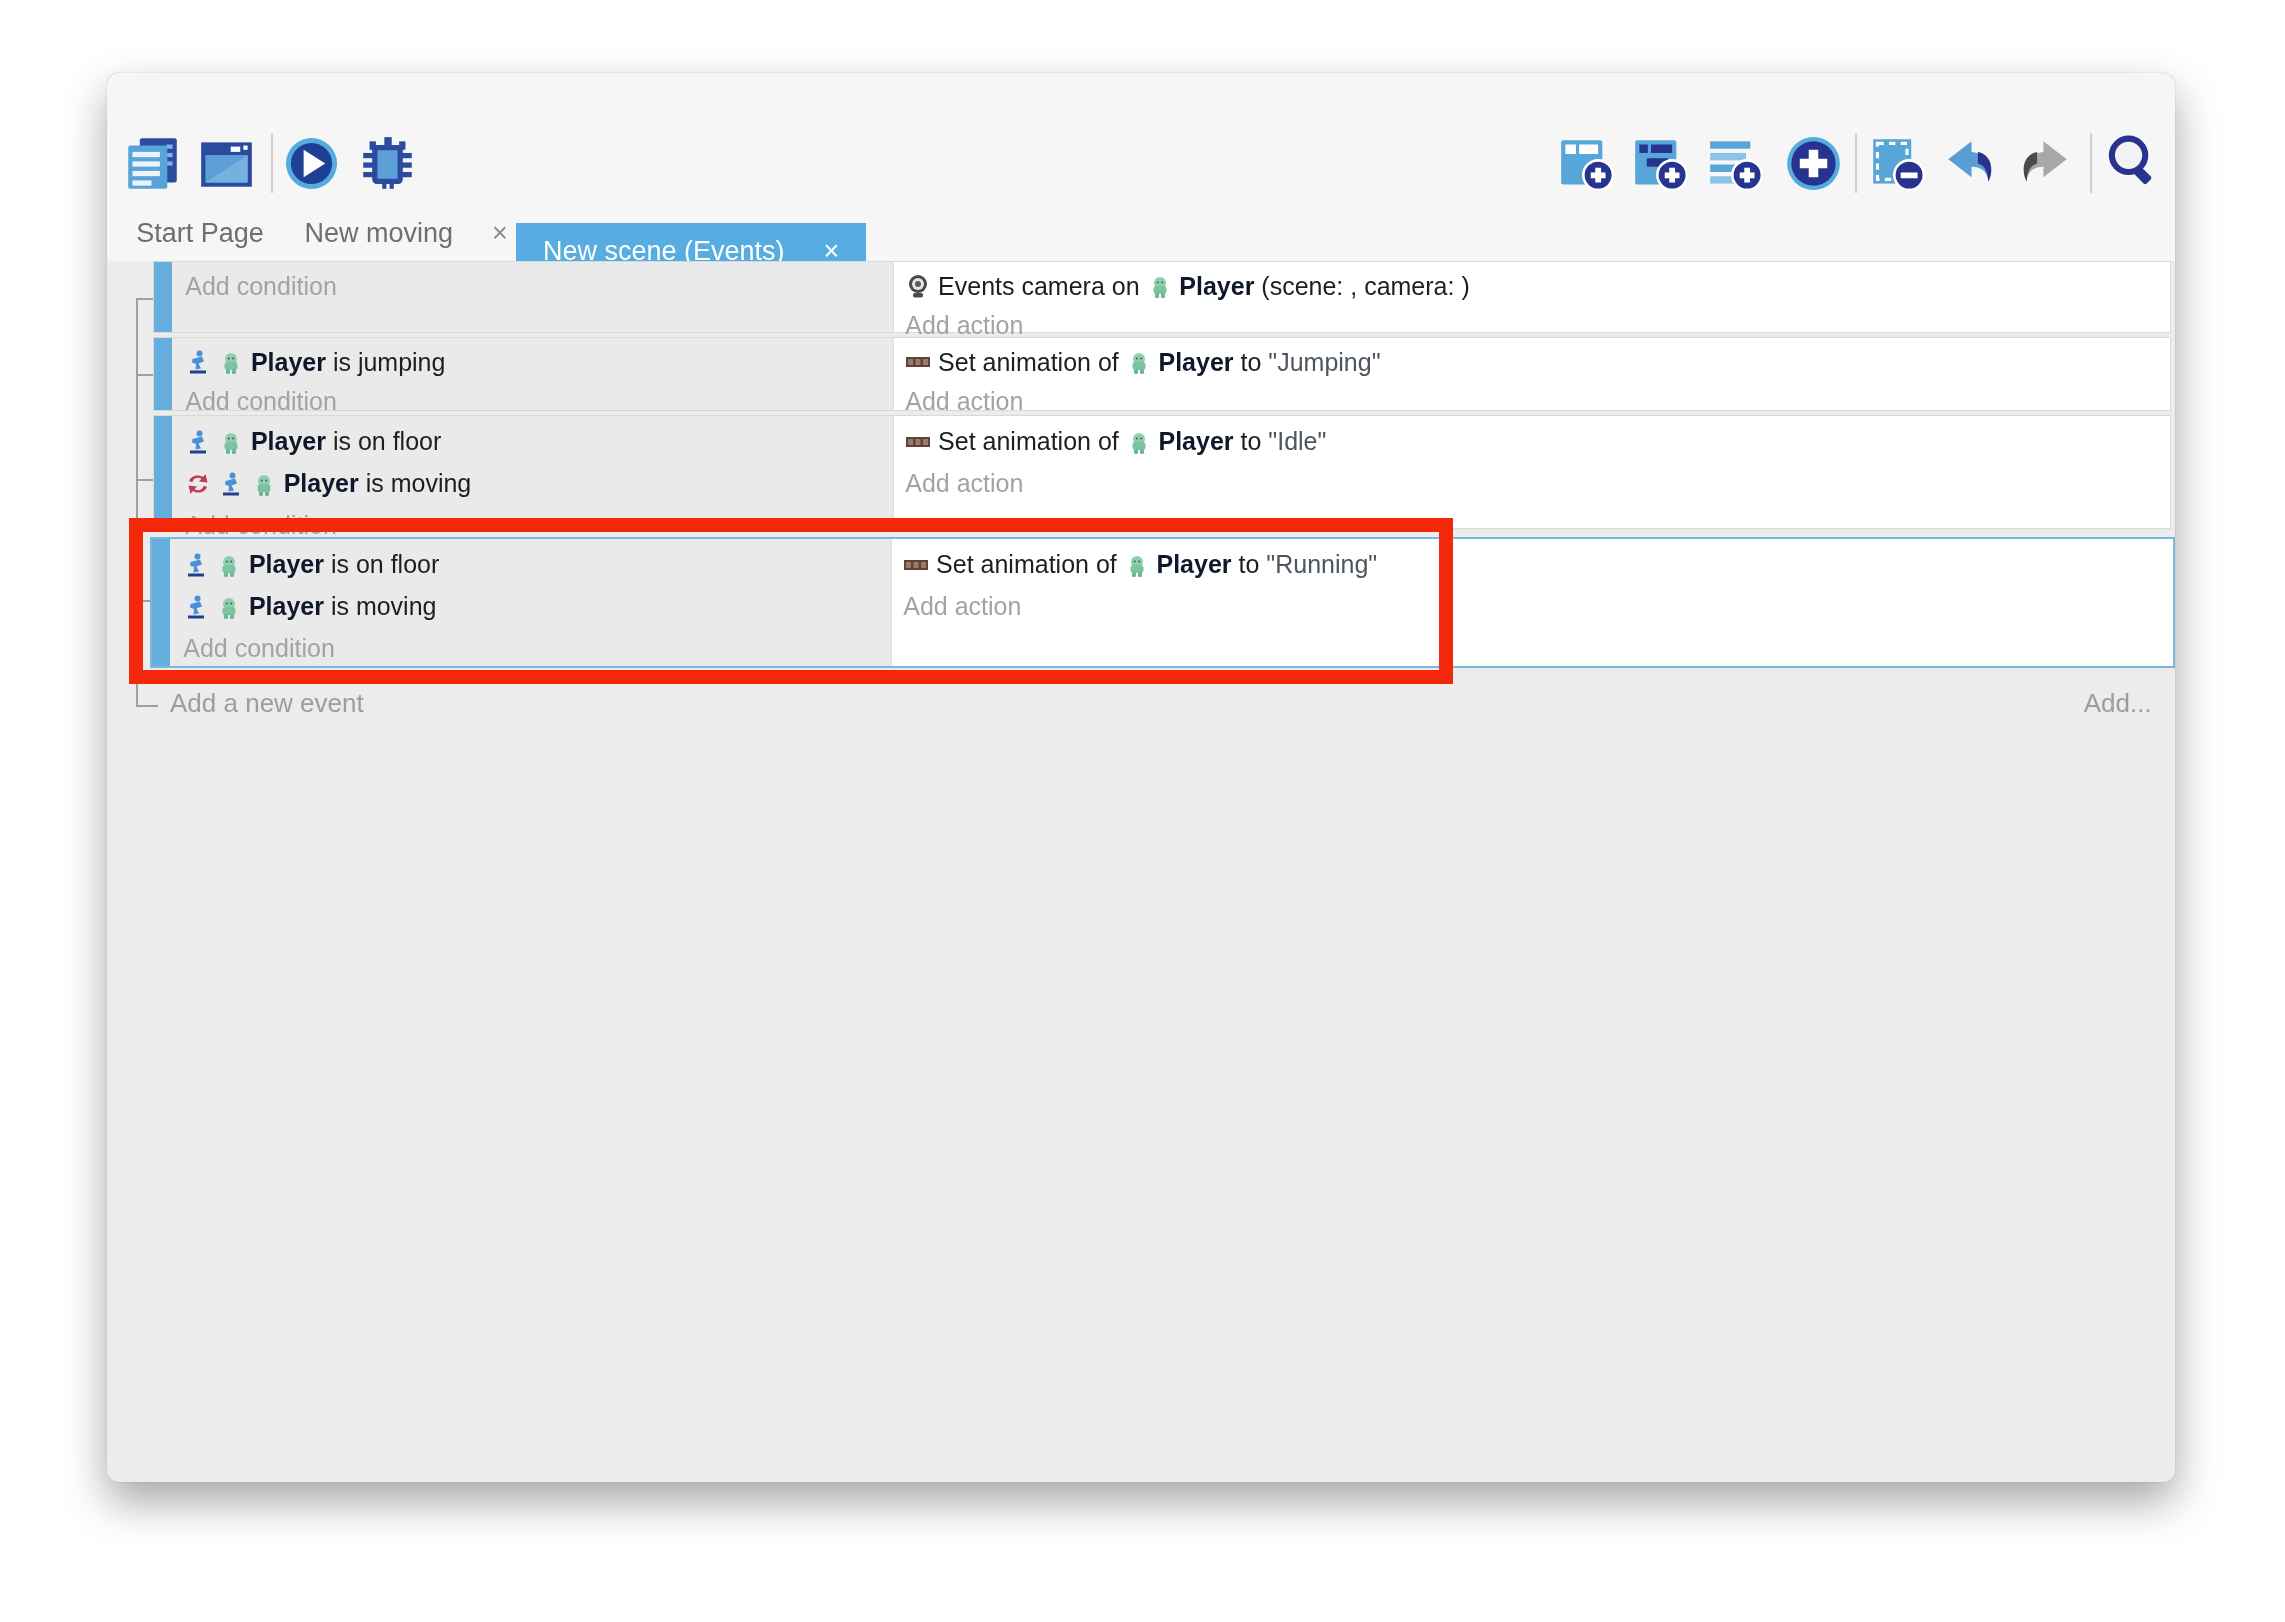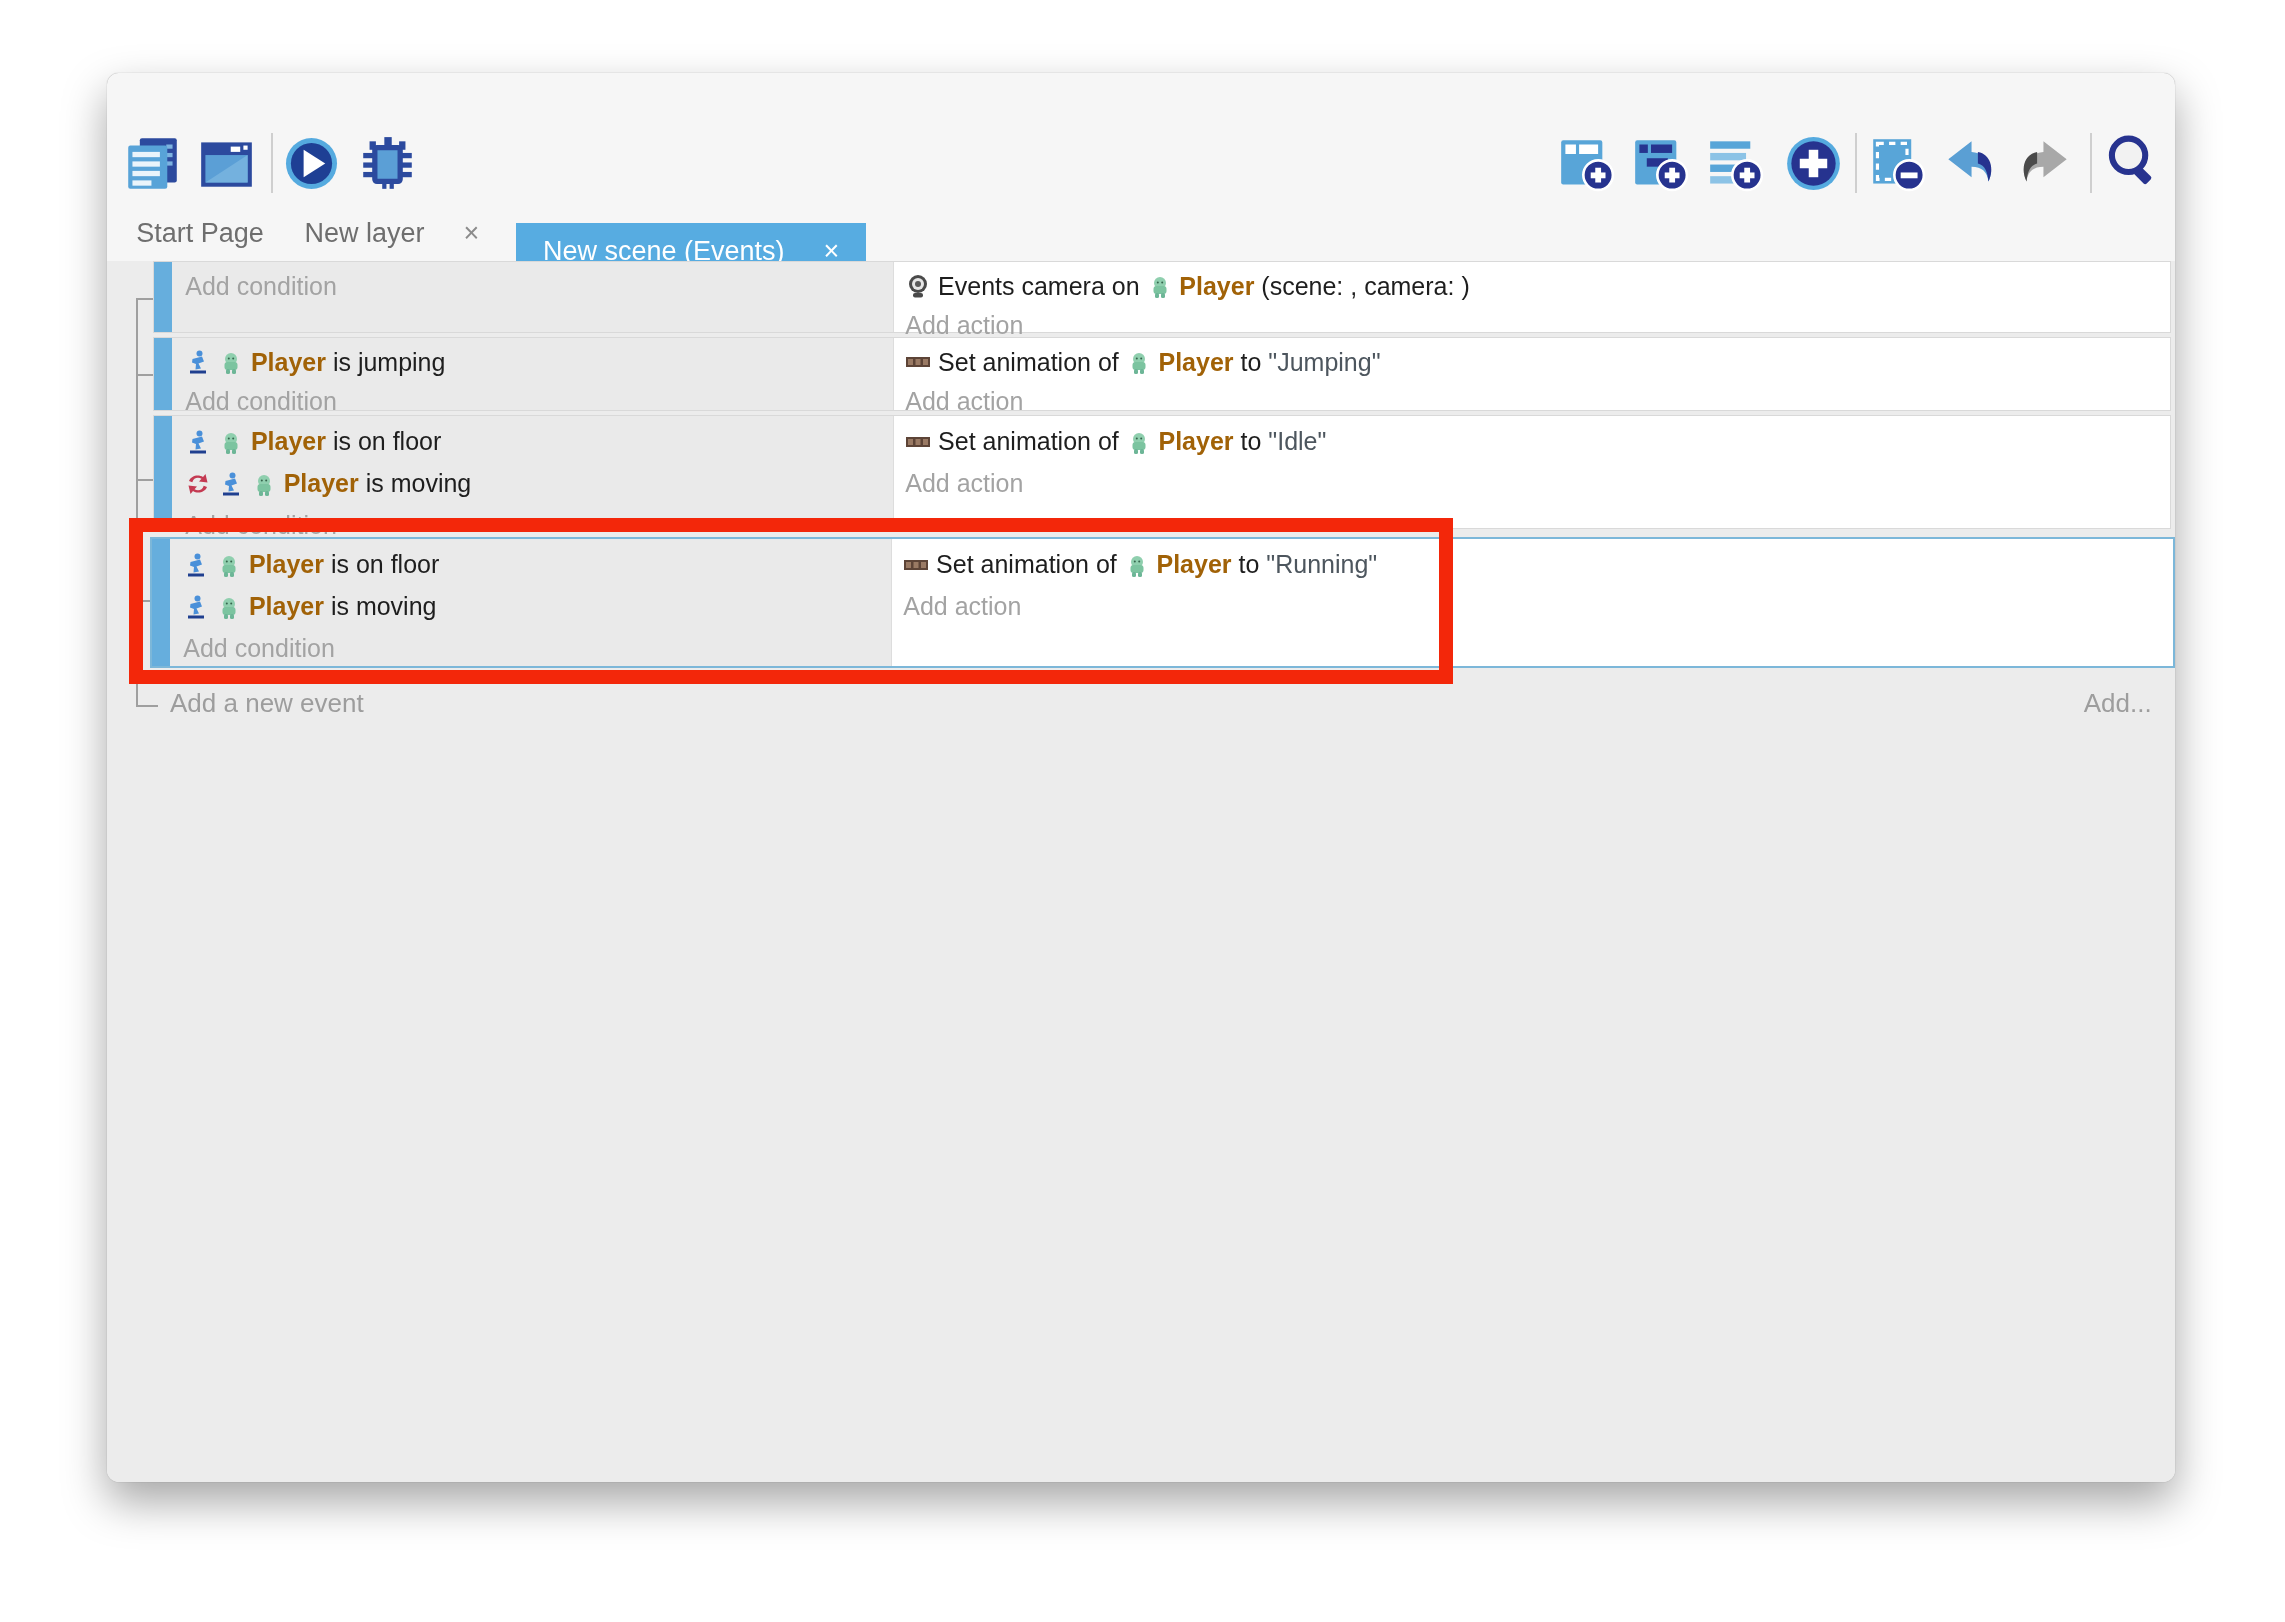--- a/index.html
+++ b/index.html
@@ -52,21 +52,21 @@
   .event-row.selected{left:43px;width:2025px;border:2.9px solid #7cb7d9;}
   .evt-bar{width:17.6px;background:#66aedd;flex:none;cursor:pointer;}
   .evt-cond{
     width:722px;flex:none;background:#eaeaea;border-right:1px solid #dddddd;
     padding:4.9px 0 0 13.7px;box-sizing:border-box;
   }
   .evt-act{flex:1;background:#ffffff;padding:4.9px 0 0 11.7px;box-sizing:border-box;}
   .line{display:flex;align-items:center;height:39px;font-size:25px;cursor:pointer;white-space:pre;}
   .row3 .line{height:42px;}
   .placeholder{color:#a3a3a3;text-align:center;}
-  .obj{font-weight:bold;color:#a16207;}
+  .obj{font-weight:bold;color:#0f172a;}
   .strval{color:#4d565e;}
   .mini{width:26px;height:26px;flex:none;margin-right:6.8px;}
   .mini svg{width:100%;height:100%;display:block;}
   .footer-add{position:absolute;font-size:26px;color:#9d9d9d;cursor:pointer;}
   
   .annotation{
     position:absolute;left:129px;top:518px;width:1324px;height:166px;
     border:14.6px solid #f3270a;box-sizing:border-box;z-index:60;pointer-events:none;
   }
 </style>
@@ -196,21 +196,21 @@
           <rect x="33" y="30" width="16" height="9" rx="2" transform="rotate(45 33 30)" fill="#27338f"></rect>
         </svg>
     </div>
   </div>
 
   <div class="tabbar">
     <div class="tab" style="left:9.8px;padding:0 19.5px">
       <span>Start Page</span>
     </div>
     <div class="tab" style="left:176px;padding:0 21.5px">
-      <span>New layer</span>
+      <span>New moving</span>
       <span class="x">×</span>
     </div>
     <div class="tab active" style="left:409px;padding:0 27px">
       <span>New scene (Events)</span>
       <span class="x">×</span>
     </div>
   </div>
 
   <div class="events">
 

